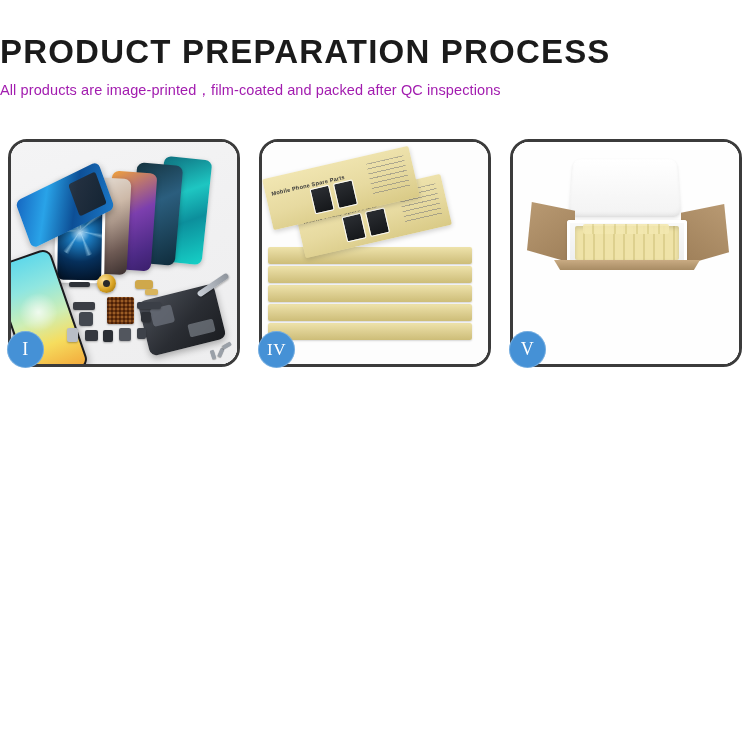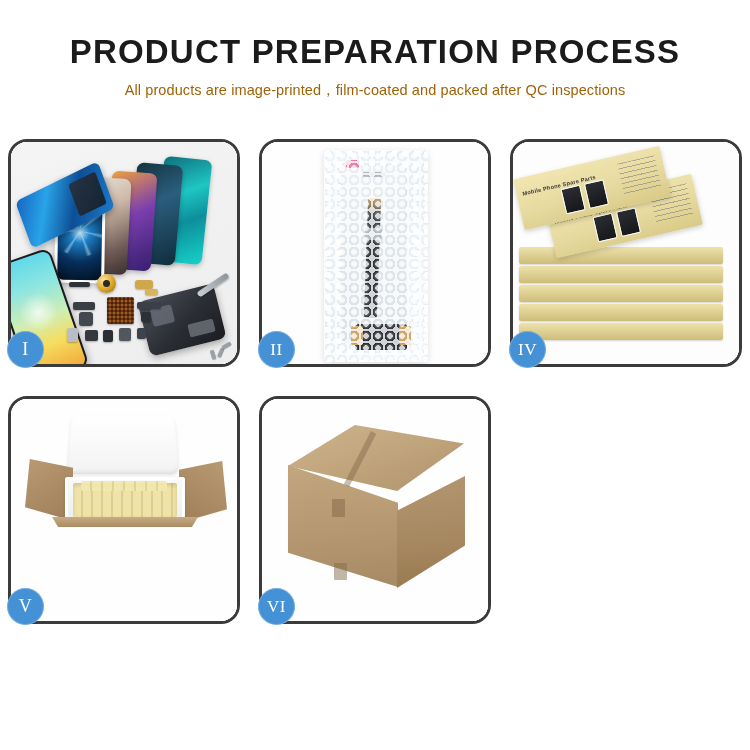--- a/index.html
+++ b/index.html
@@ -5,34 +5,34 @@
   * { box-sizing: border-box; margin: 0; padding: 0; }
   html, body {
     width: 750px; height: 750px;
     background: #ffffff;
     font-family: "Liberation Sans", sans-serif;
     overflow: hidden;
   }
   .page { position: relative; width: 750px; height: 750px; background: #fff; }
 
   
-  .header { padding-top: 34px; text-align: center; }
+  .header { padding-top: 34px; text-align: left; }
   .title {
     font-size: 33px;
     font-weight: 700;
     letter-spacing: 1.2px;
     color: #1b1b1b;
     line-height: 1.1;
     font-family: "Liberation Sans", sans-serif;
   }
   .subtitle {
     margin-top: 11px;
     font-size: 14.5px;
     font-weight: 400;
-    color: #a16207;
+    color: #a21caf;
     letter-spacing: 0.1px;
   }
 
   
   .grid {
     position: absolute;
     left: 8px; top: 139px;
     width: 734px; height: 545px;
     display: grid;
     grid-template-columns: 232px 232px 232px;
@@ -484,32 +484,20 @@
         <div class="part pt11"></div>
         <div class="part pt12"></div>
         <div class="tool"></div>
         <div class="screw sc1"></div>
         <div class="screw sc2"></div>
         <div class="screw sc3"></div>
       </div>
       <div class="badge">I</div>
     </div>
 
-    <div class="panel">
-      <div class="panel-inner">
-        <div class="p2-bg"></div>
-        <div class="bubblebag">
-          <div class="screen-inside"></div>
-          <div class="flex-cable"></div>
-          <div class="flex-foot"></div>
-          <div class="pink-label"></div>
-        </div>
-      </div>
-      <div class="badge w2">II</div>
-    </div>
 
 
     <div class="panel">
       <div class="panel-inner">
         <div class="p4-bg"></div>
         <div class="stack">
           <div class="sbox slab slab1"></div>
           <div class="sbox slab slab2"></div>
           <div class="sbox slab slab3"></div>
           <div class="sbox slab slab4"></div>
@@ -539,27 +527,15 @@
         <div class="flap-r"></div>
         <div class="foam-liner"></div>
         <div class="yellow-stack"></div>
         <div class="yellow-stack2"></div>
         <div class="carton-rim"></div>
         <div class="carton-body"></div>
       </div>
       <div class="badge">V</div>
     </div>
 
-    <div class="panel">
-      <div class="panel-inner">
-        <div class="p6-bg"></div>
-        <div class="box6-top"></div>
-        <div class="box6-left"></div>
-        <div class="box6-right"></div>
-        <div class="box6-seam"></div>
-        <div class="box6-tape"></div>
-        <div class="box6-tape2"></div>
-      </div>
-      <div class="badge w2">VI</div>
-    </div>
 
   </div>
 </div>
 
 </body></html>

